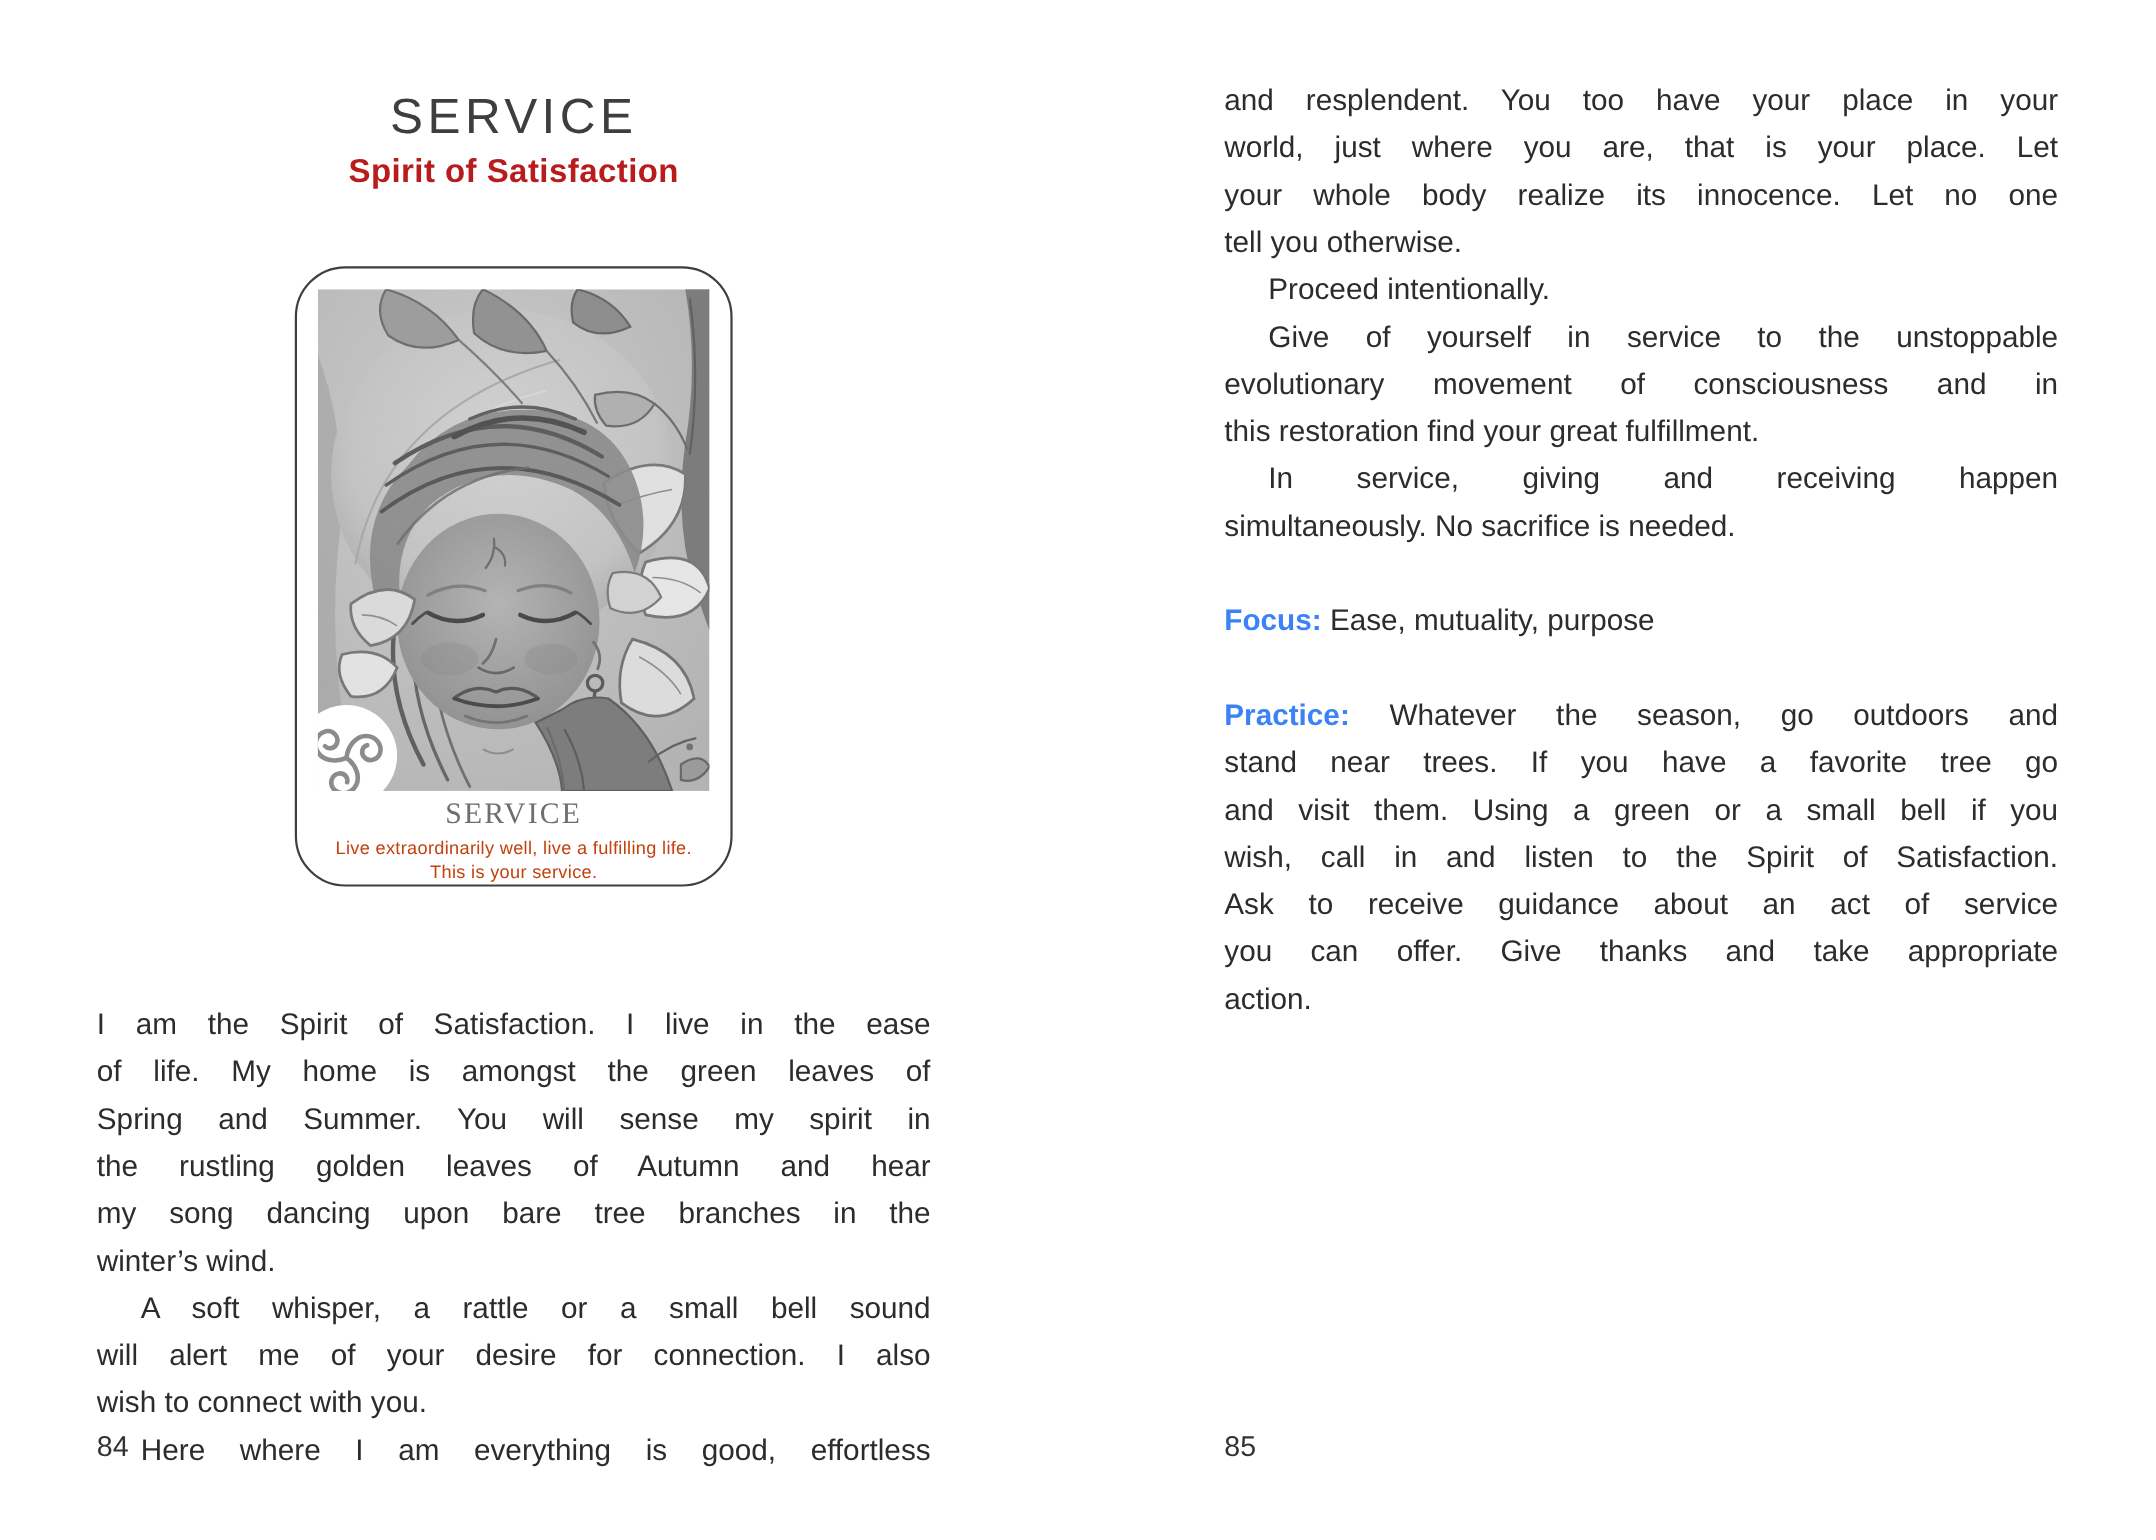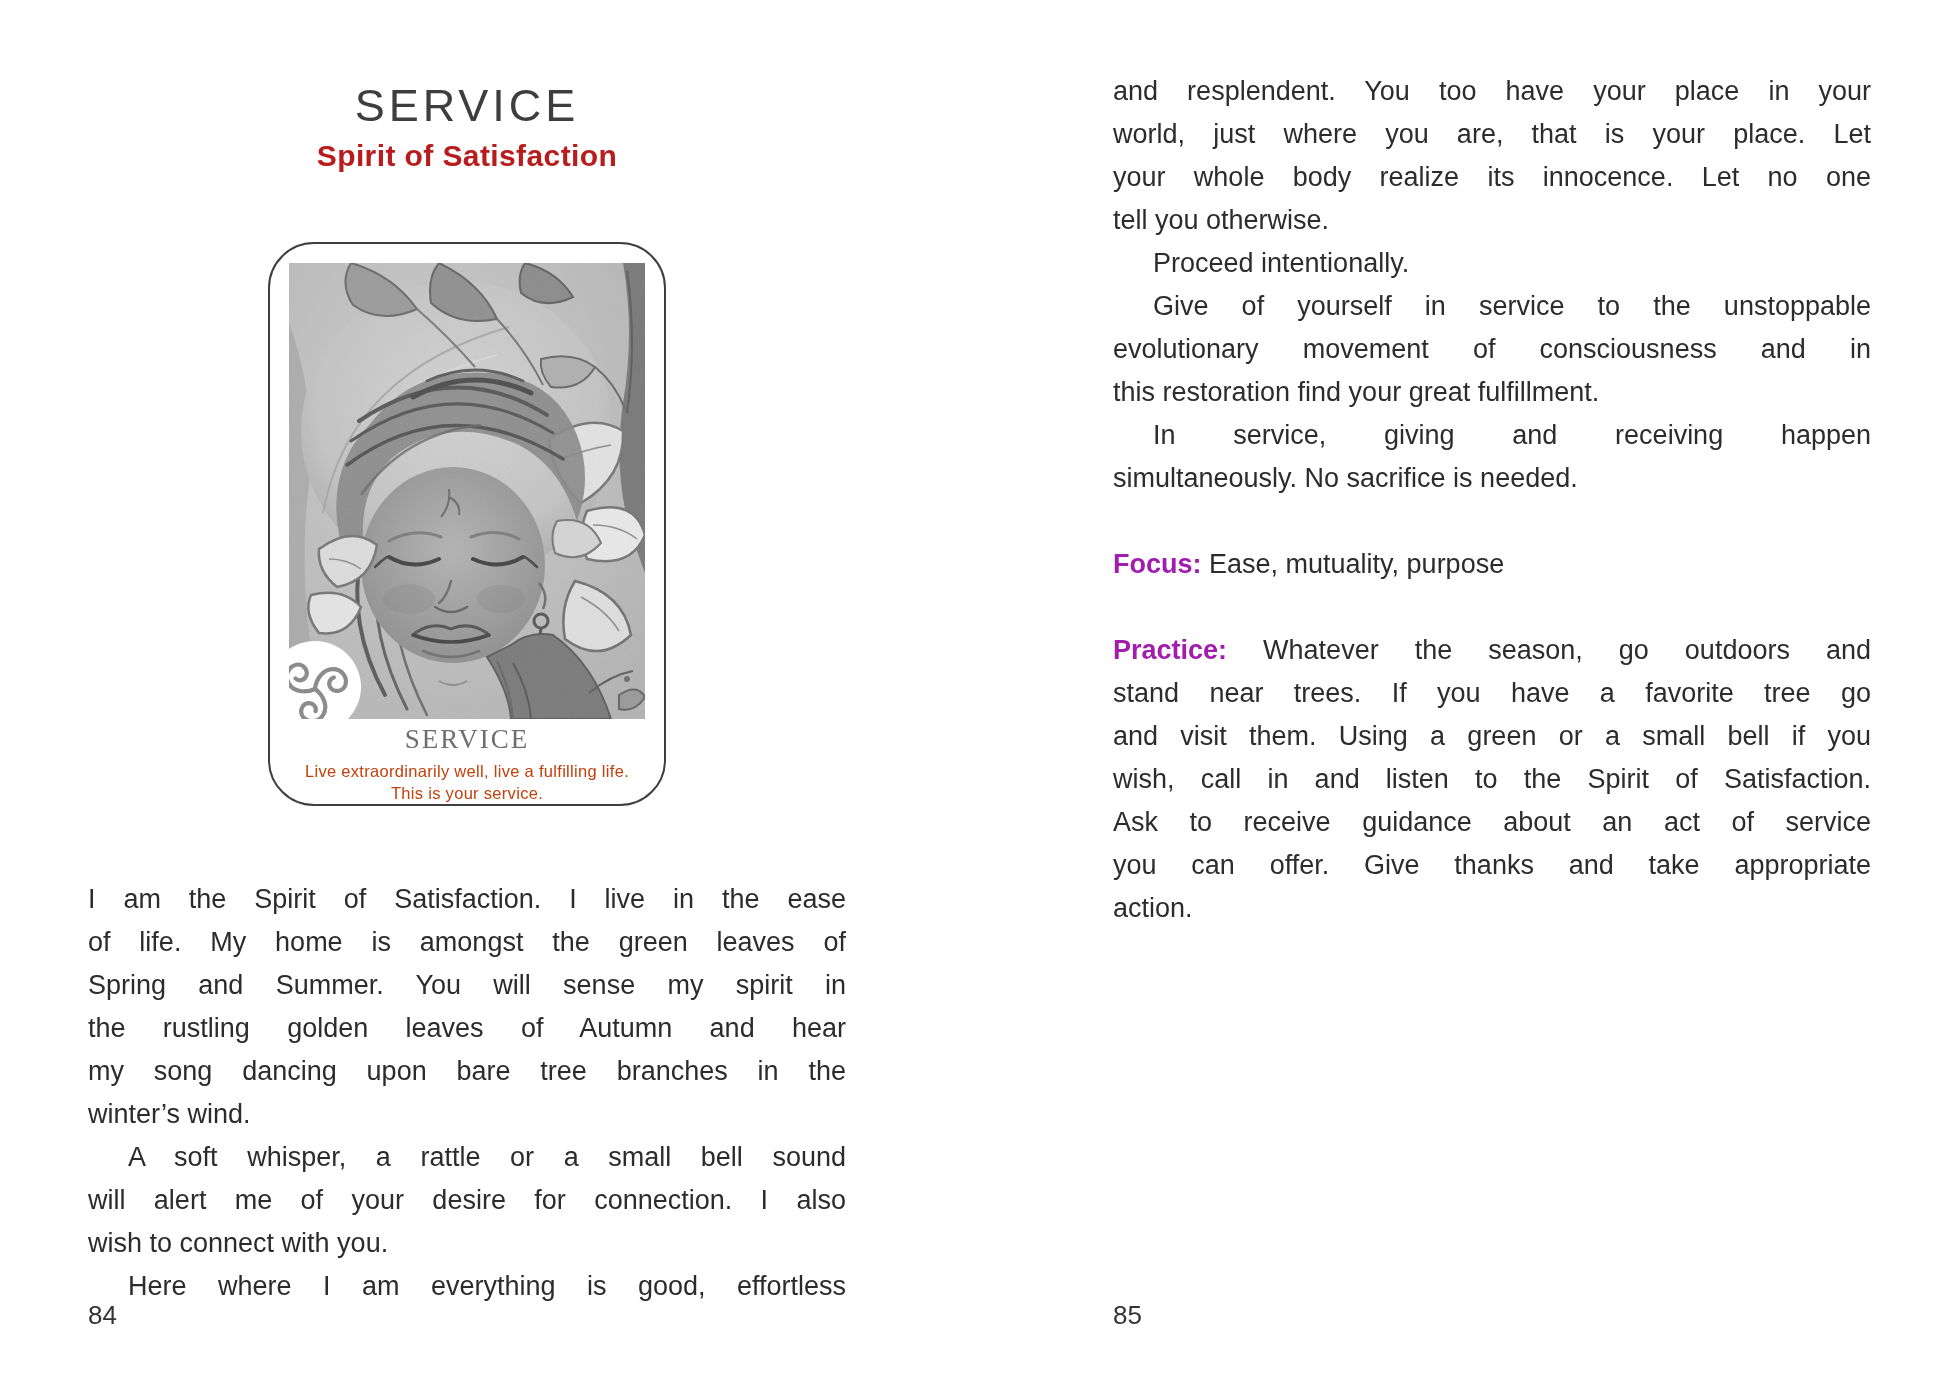--- a/index.html
+++ b/index.html
@@ -12,26 +12,26 @@
          color:#3e3e3e;line-height:52px;}
   .subtitle{margin-top:6px;text-align:center;font-size:30px;font-weight:bold;letter-spacing:0.4px;
             color:#b91c1c;line-height:36px;}
   .card{box-sizing:border-box;width:398px;height:564px;margin:68px auto 0;border:2px solid #3f3f3f;
         border-radius:46px;position:relative;background:#ffffff;overflow:hidden;}
   .card .illus{position:absolute;left:19px;top:19px;display:block;}
   .card-title{position:absolute;top:480px;left:0;right:0;text-align:center;
               font-family:"Liberation Serif",serif;font-size:27px;letter-spacing:2px;color:#6e6e6e;}
   .card-cap{position:absolute;top:516px;left:0;right:0;text-align:center;font-size:16.5px;
             line-height:22px;color:#c2410c;letter-spacing:0.3px;}
-  .bodytext{margin-top:72px;}
+  .bodytext{margin-top:104px;}
   .page.right .bodytext{margin-top:70px;}
   .ln{font-size:27px;line-height:43px;text-align:justify;text-align-last:justify;color:#2c2c2c;overflow:hidden;}
   .ln.nj{text-align:left;text-align-last:left;}
   .ln.ind{text-indent:40px;}
-  .ln b{font-weight:bold;color:#a21caf;}
+  .ln b{font-weight:bold;color:#3b82f6;}
   .gap{height:43px;}
   .pagenum{position:absolute;top:1300px;left:0;right:0;text-align:left;font-size:26px;color:#333333;}
 </style>
 </head>
 <body>
 
 <div class="spread">
 
   <div class="page left">
     <div class="title">SERVICE</div>

